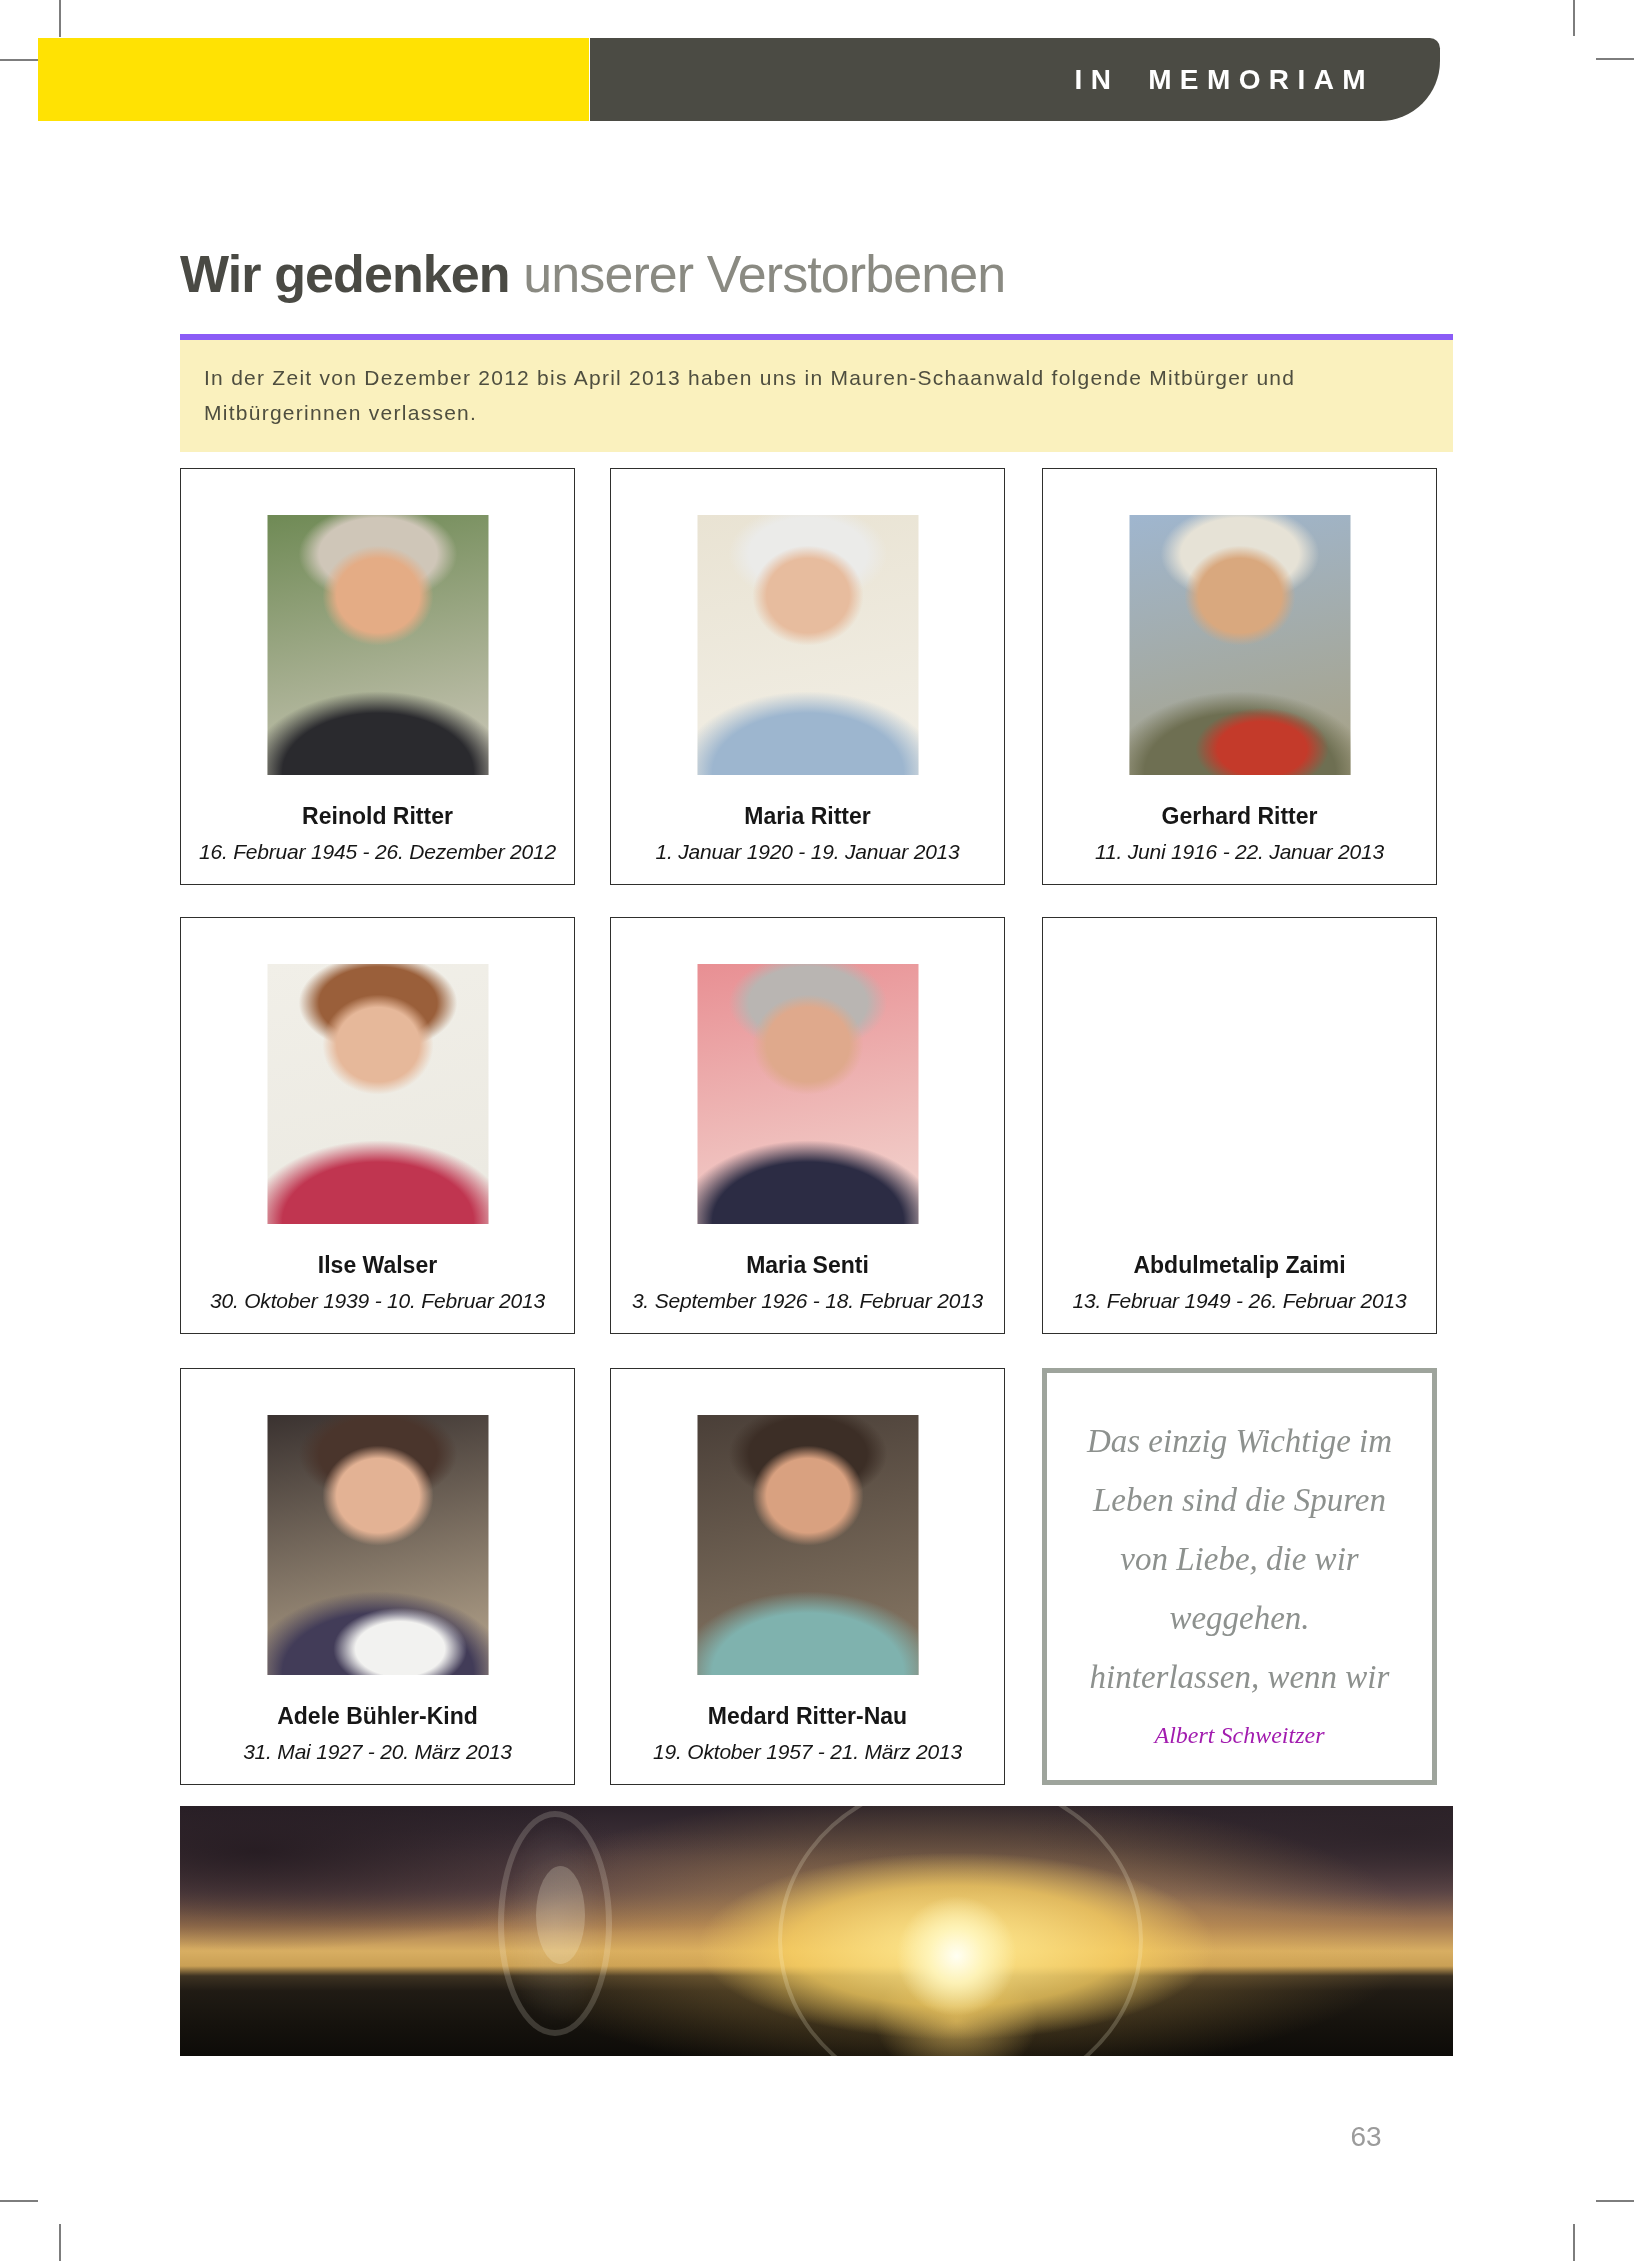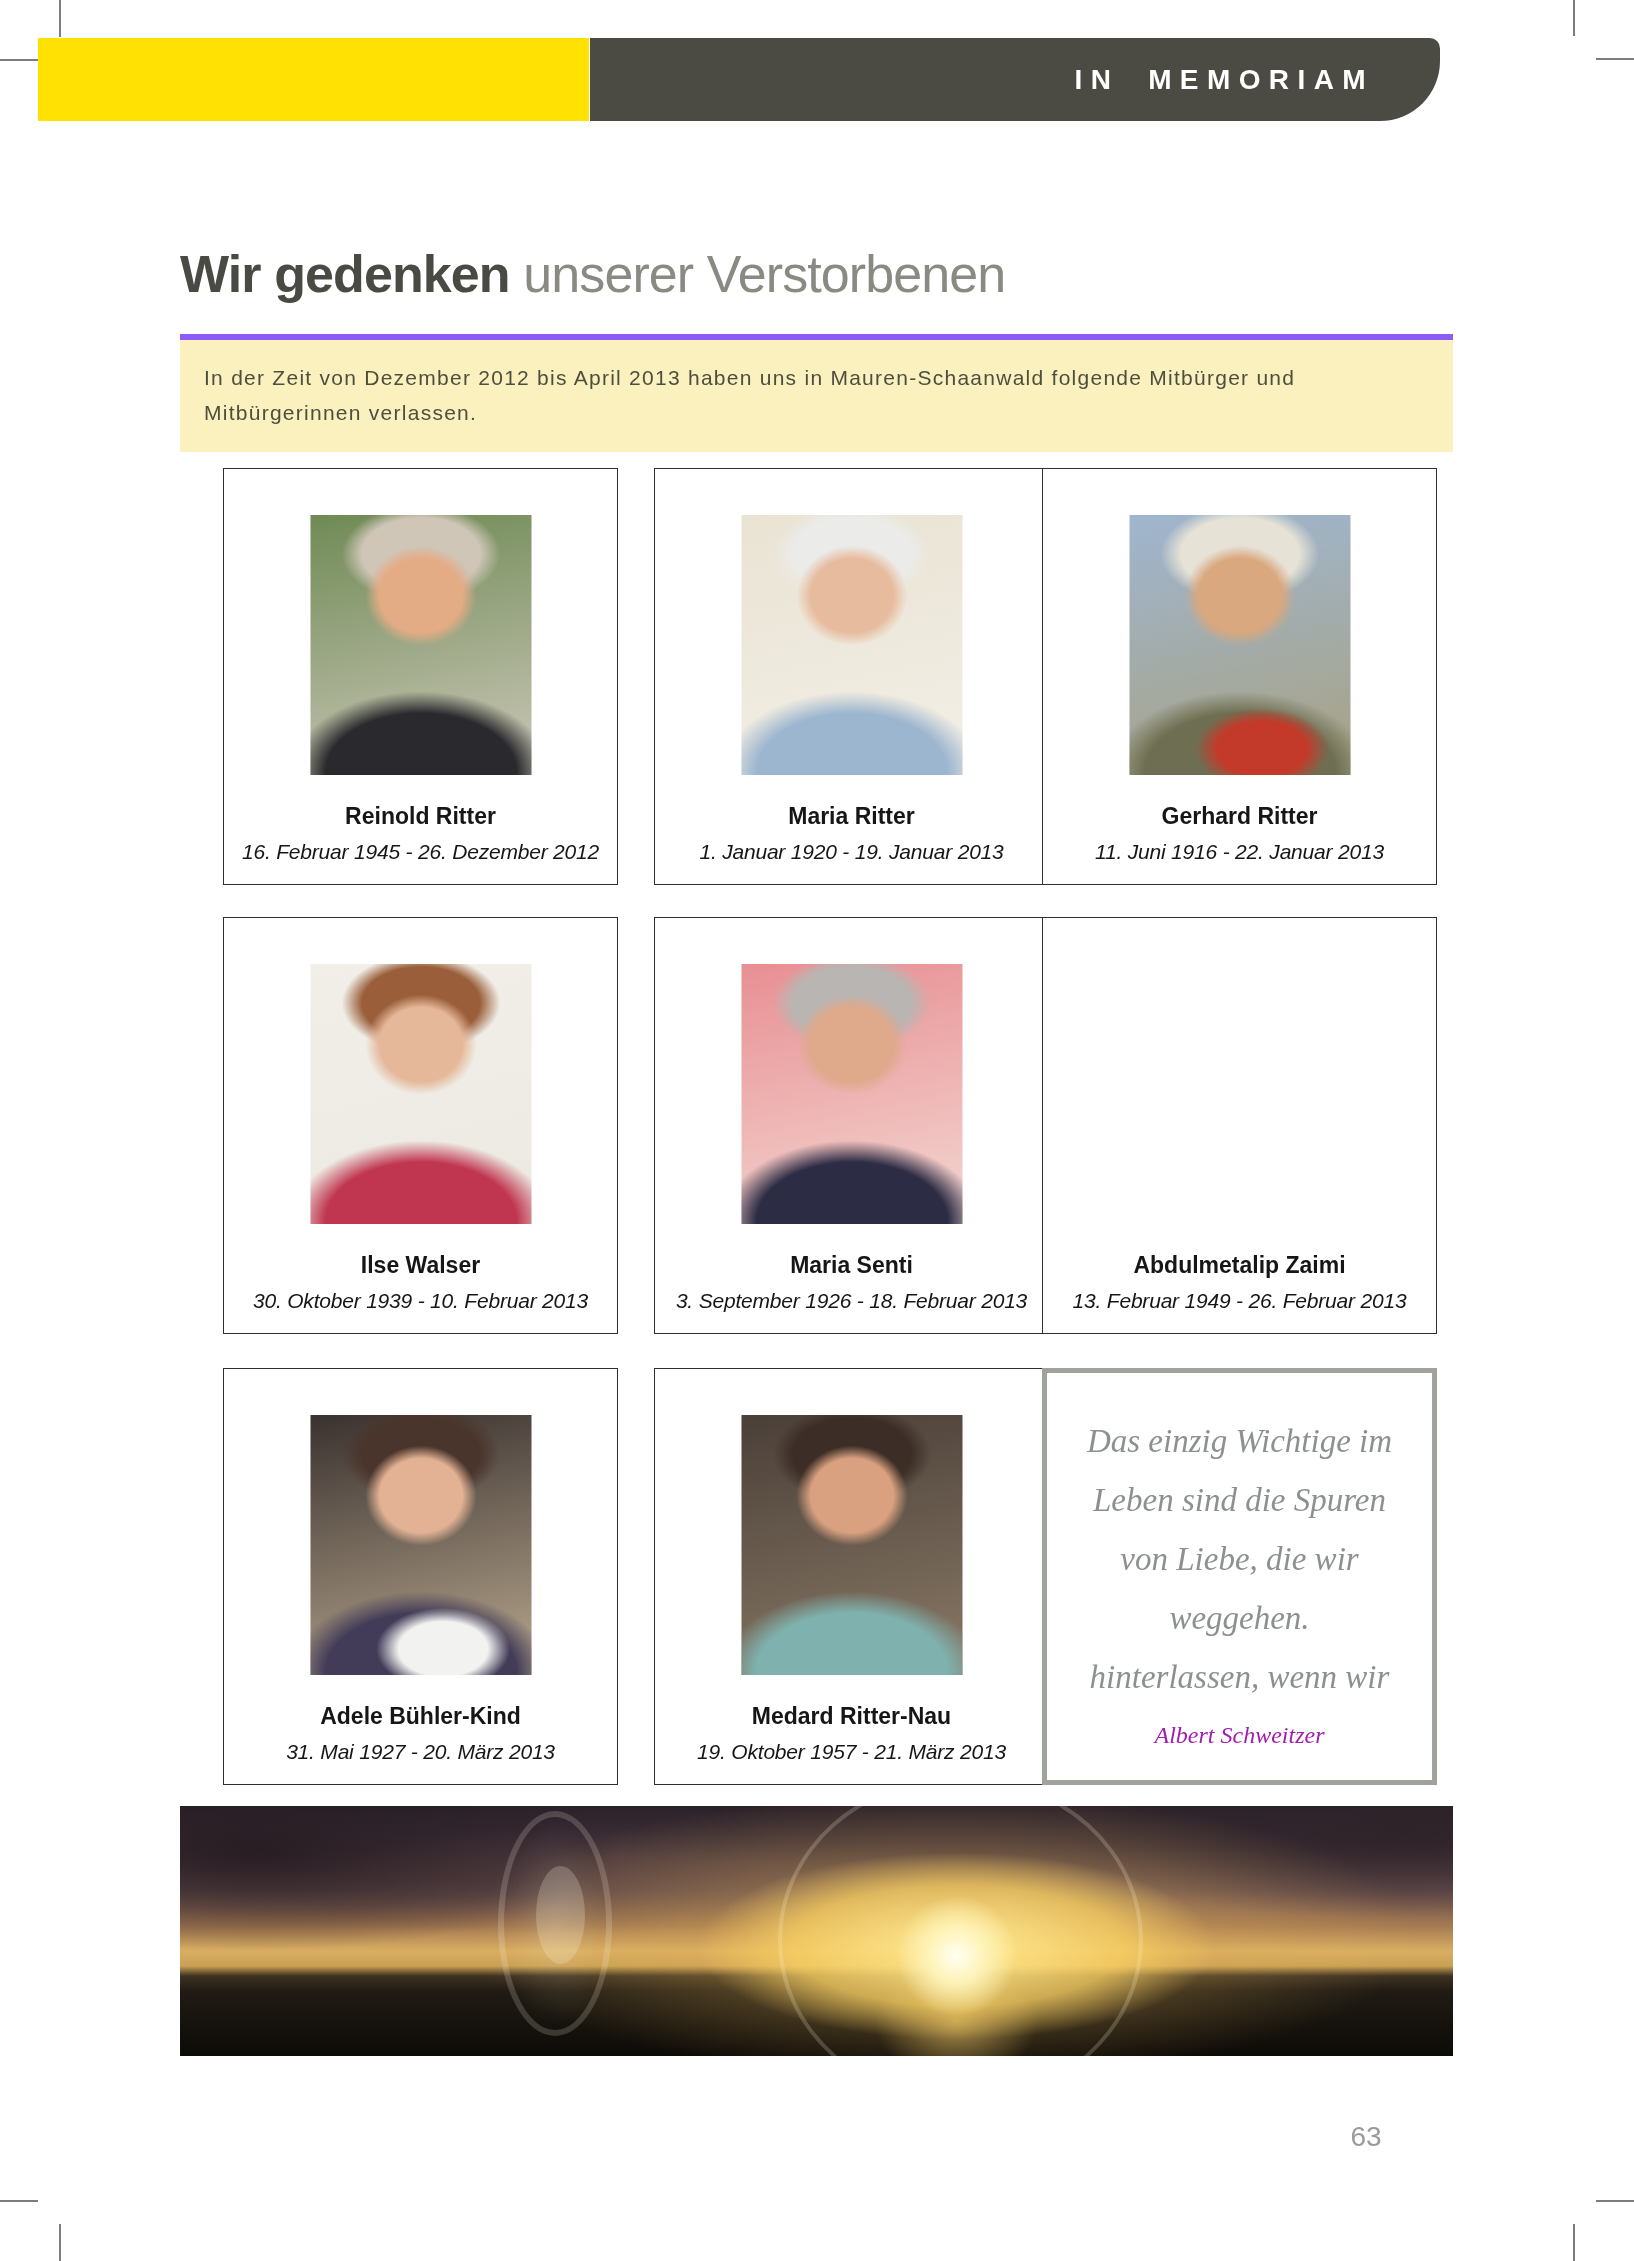--- a/index.html
+++ b/index.html
@@ -37,21 +37,21 @@
     position:absolute;left:180px;top:334px;width:1273px;box-sizing:border-box;
     background:#FAF1BE;border-top:6px solid #8b5cf6;
     padding:20.4px 34px 22px 24px;
     font-size:21px;line-height:35px;letter-spacing:0.06em;color:#4e4e3f;
   }
   
   .card{
     position:absolute;width:395px;height:417px;background:#ffffff;
     border:1.7px solid #2f2f2d;box-sizing:border-box;
   }
-  .col0{left:180px;margin-left:43px;} .col1{left:610px;margin-left:44px;} .col2{left:1042px;}
+  .col0{left:180px;} .col1{left:610px;} .col2{left:1042px;}
   .row0{top:468px;}  .row1{top:917px;} .row2{top:1368px;}
   .photo{
     position:absolute;left:50%;top:46px;transform:translateX(-50%);
     width:221px;height:260px;
     background:
       radial-gradient(ellipse 34% 26% at 50% 31%, var(--p-skin) 0 55%, rgba(0,0,0,0) 74%),
       radial-gradient(ellipse 46% 24% at 50% 15%, var(--p-hair) 0 58%, rgba(0,0,0,0) 78%),
       radial-gradient(ellipse 42% 22% at 60% 90%, var(--p-accent) 0 48%, rgba(0,0,0,0) 72%),
       radial-gradient(ellipse 72% 38% at 50% 99%, var(--p-top) 0 60%, rgba(0,0,0,0) 82%),
       linear-gradient(168deg, var(--p-bg1) 0%, var(--p-bg2) 100%);

